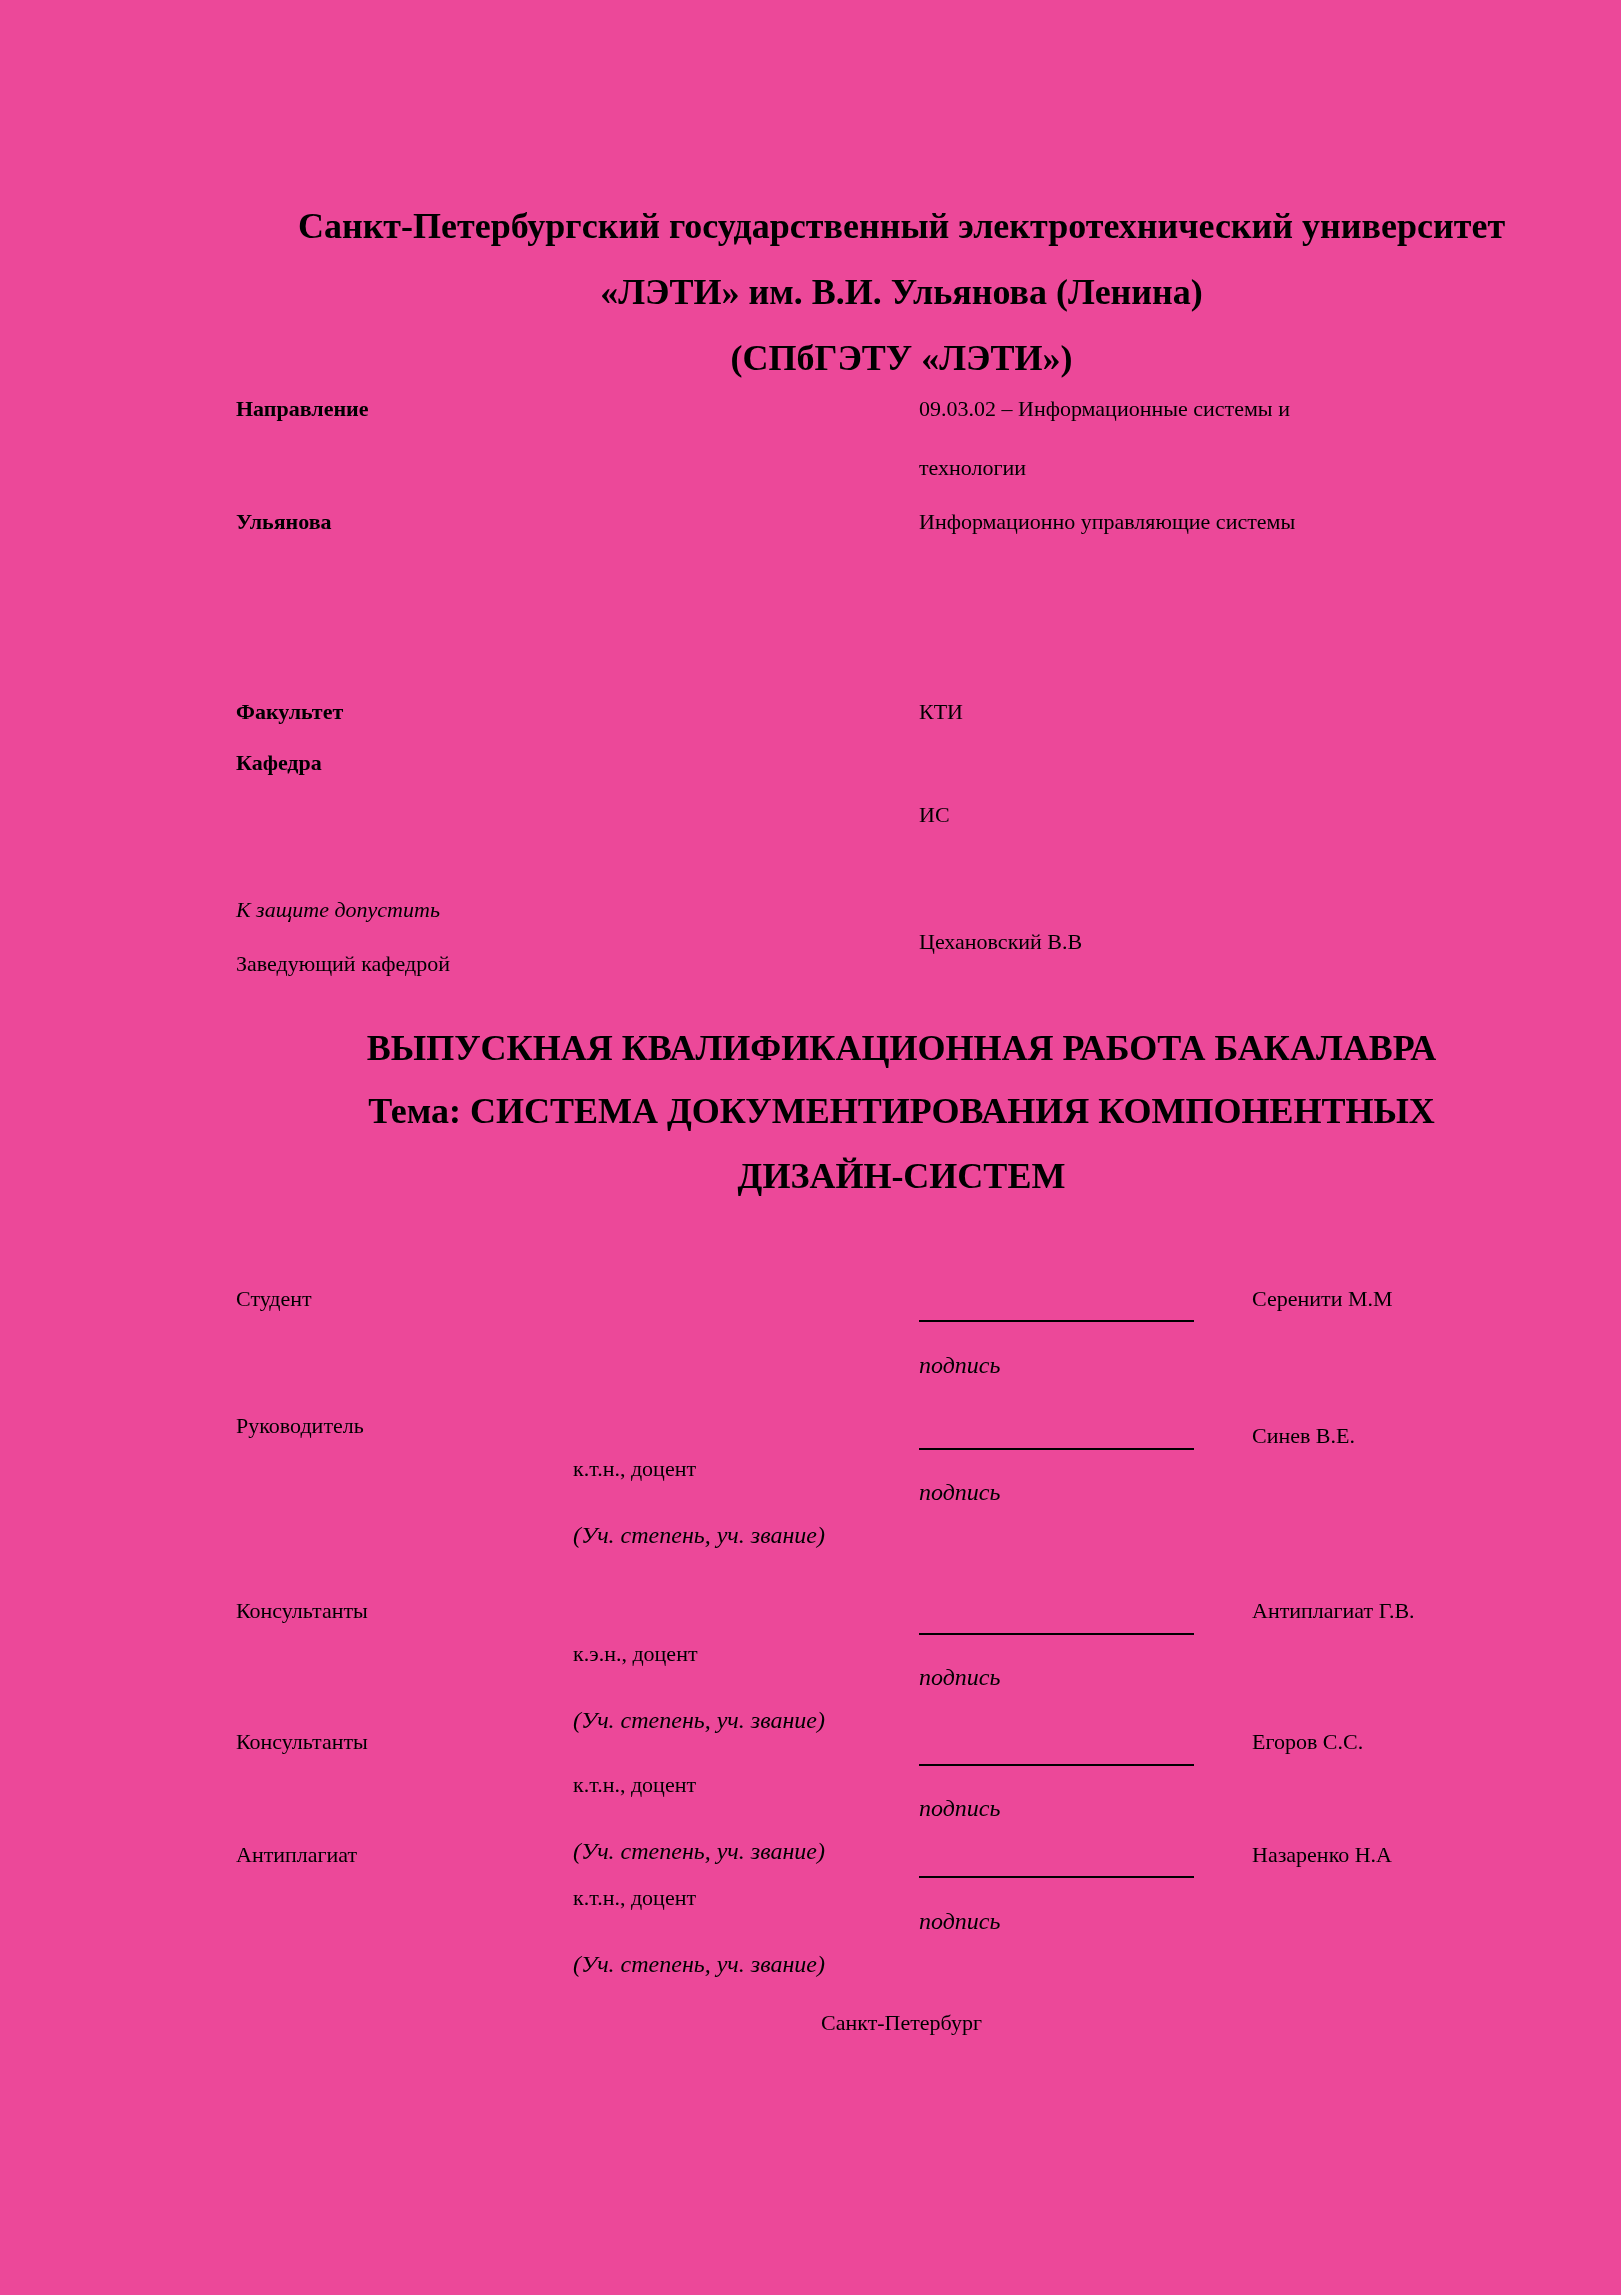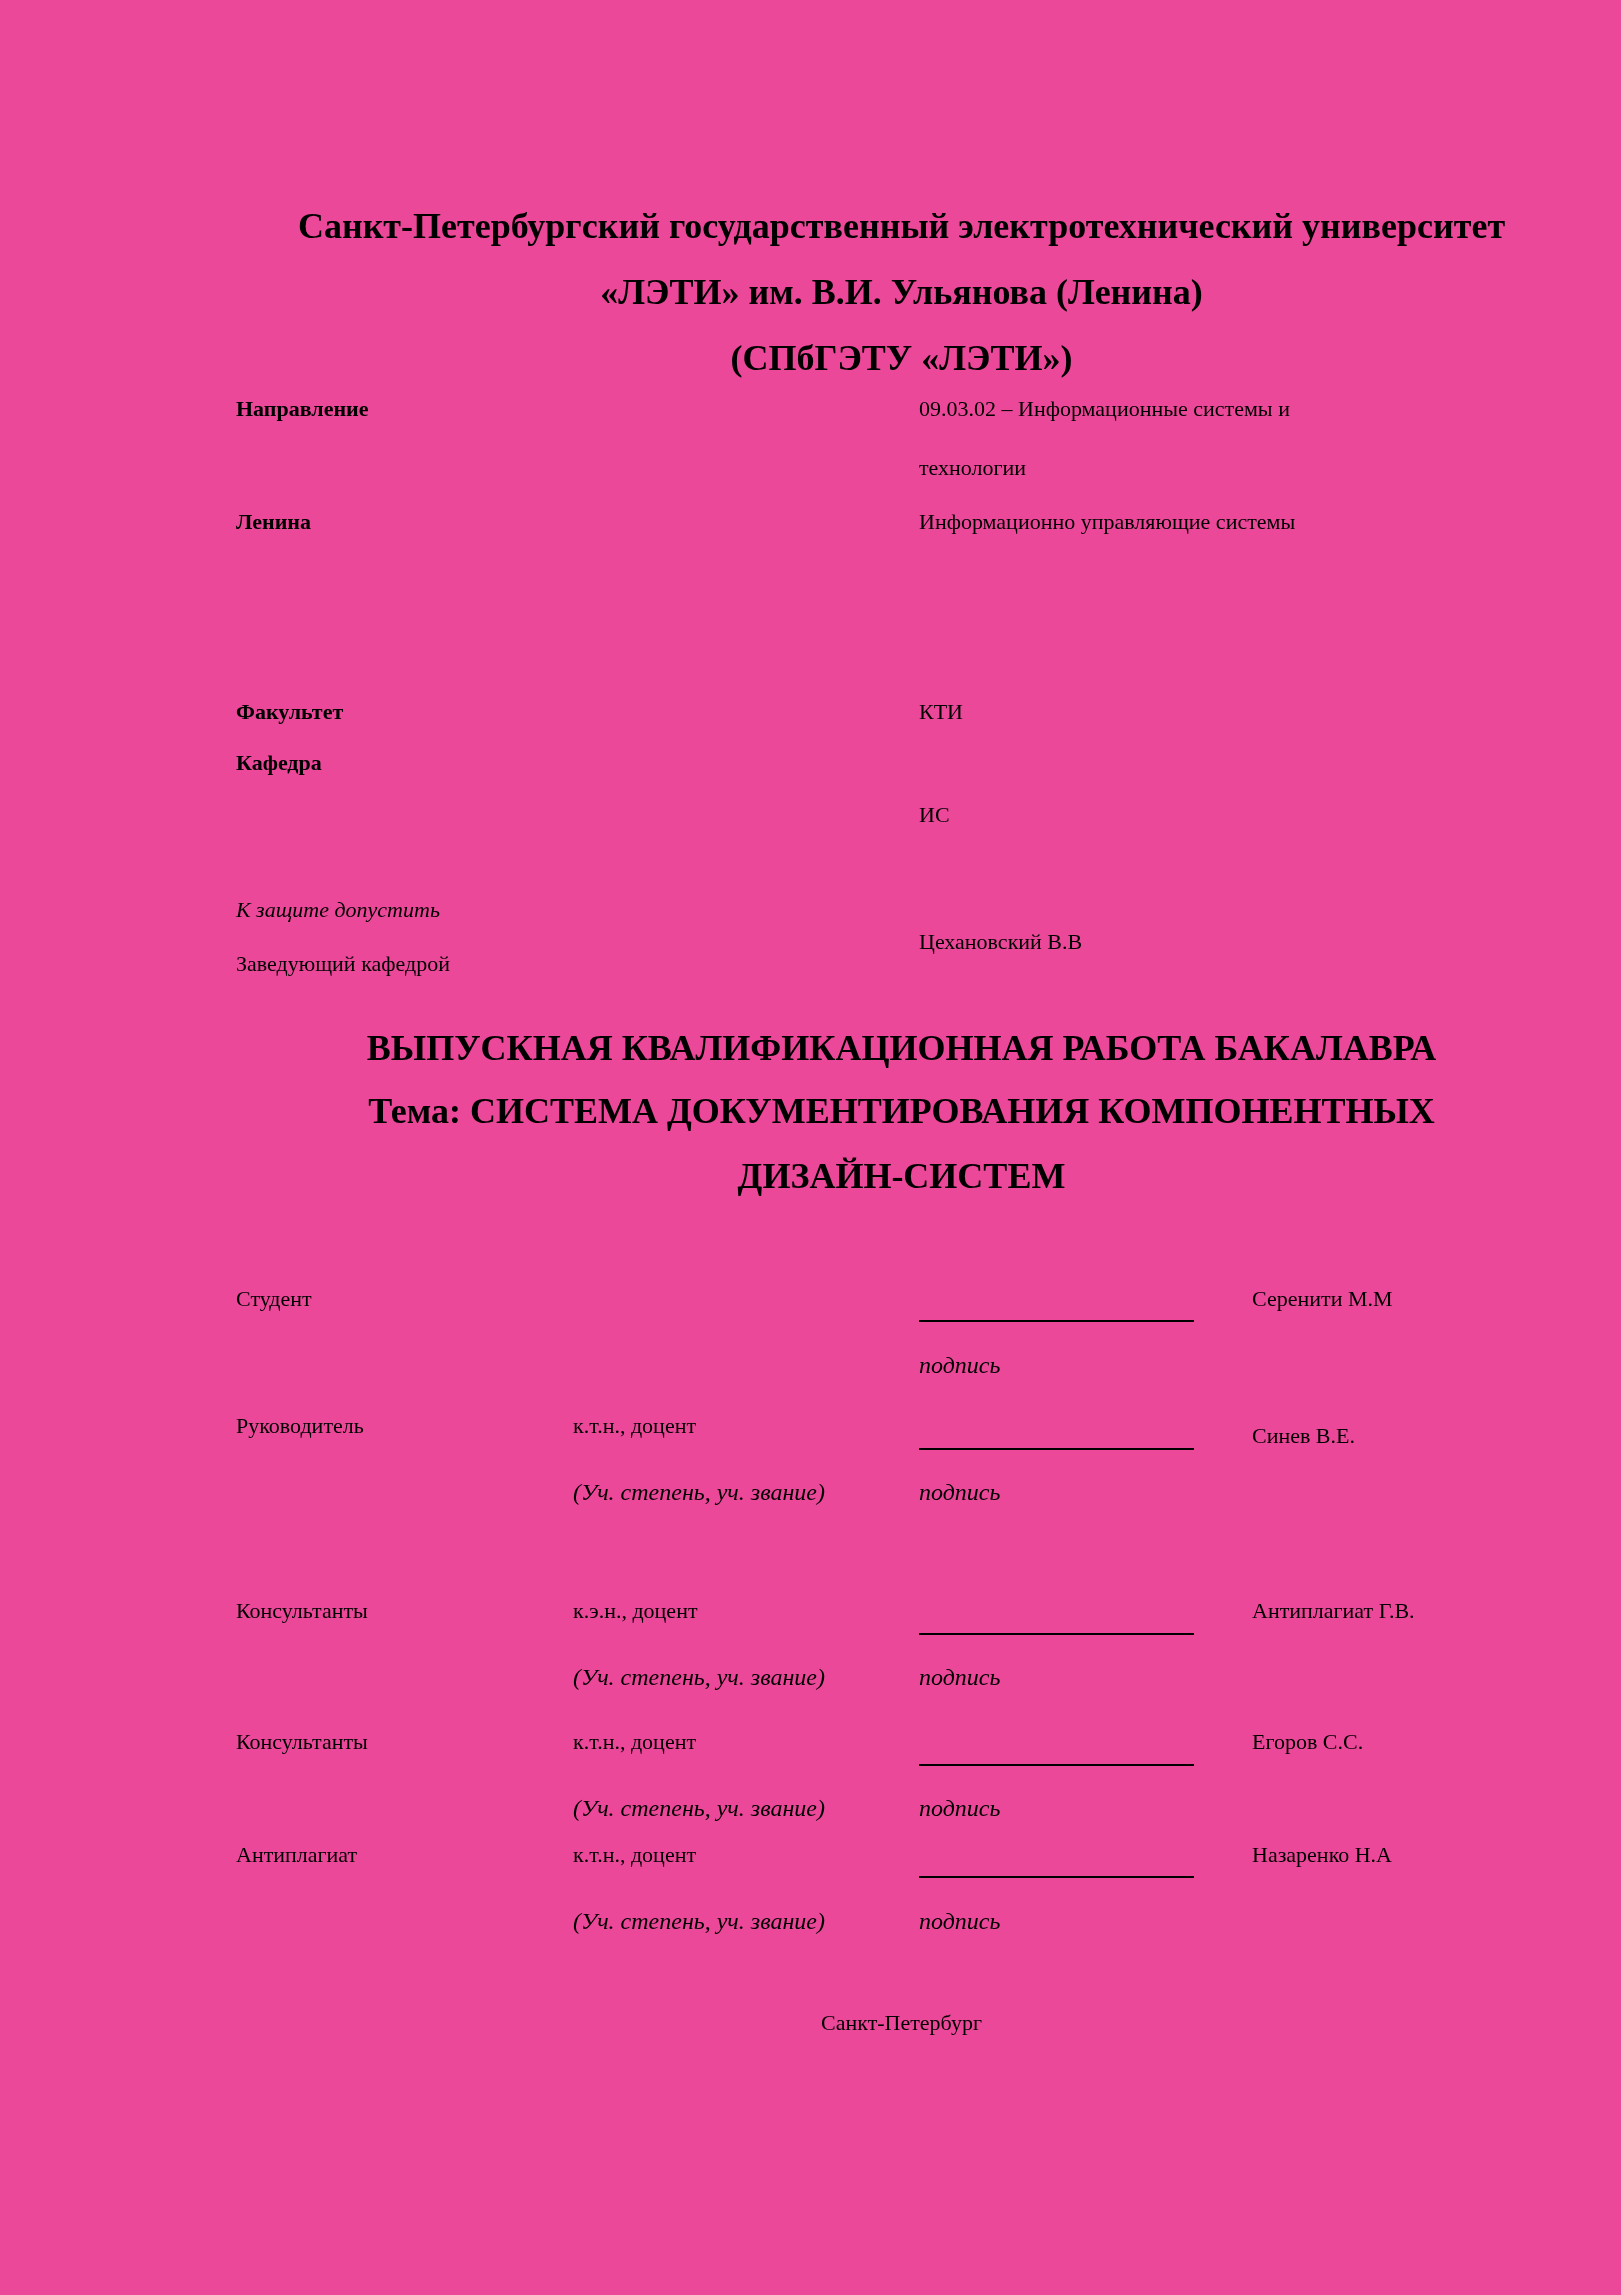--- a/index.html
+++ b/index.html
@@ -29,21 +29,21 @@
     white-space: normal;
   }
   .bold { font-weight: bold; }
   .italic { font-style: italic; }
   .hdr { font-size: 36px; }
   .caption {
     font-size: 24px;
     font-style: italic;
   }
   .col-label { left: 236px; }
-  .col-degree { left: 573px; }
+  .col-degree { left: 573px; margin-top: 43px; }
   .col-sign { left: 919px; }
   .col-name { left: 1252px; }
   .sig-underline {
     position: absolute;
     left: 919px;
     width: 275px;
     height: 0;
     border-top: 2.4px solid #000000;
   }
 </style>
@@ -53,21 +53,21 @@
 <div class="page">
 
   <div class="line center bold hdr" style="top:206px">Санкт-Петербургский государственный электротехнический университет</div>
   <div class="line center bold hdr" style="top:272px">«ЛЭТИ» им. В.И. Ульянова (Ленина)</div>
   <div class="line center bold hdr" style="top:338px">(СПбГЭТУ «ЛЭТИ»)</div>
 
   <div class="line col-label bold" style="top:396px">Направление</div>
   <div class="line col-sign" style="top:396px">09.03.02 – Информационные системы и</div>
   <div class="line col-sign" style="top:455px">технологии</div>
 
-  <div class="line col-label bold" style="top:509px">Ленина</div>
+  <div class="line col-label bold" style="top:509px">Ульянова</div>
   <div class="line col-sign" style="top:509px">Информационно управляющие системы</div>
 
   <div class="line col-label bold" style="top:699px">Факультет</div>
   <div class="line col-sign" style="top:699px">КТИ</div>
   <div class="line col-label bold" style="top:750px">Кафедра</div>
   <div class="line col-sign" style="top:802px">ИС</div>
 
   <div class="line col-label italic" style="top:897px">К защите допустить</div>
   <div class="line col-sign" style="top:929px">Цехановский В.В</div>
   <div class="line col-label" style="top:951px">Заведующий кафедрой</div>

